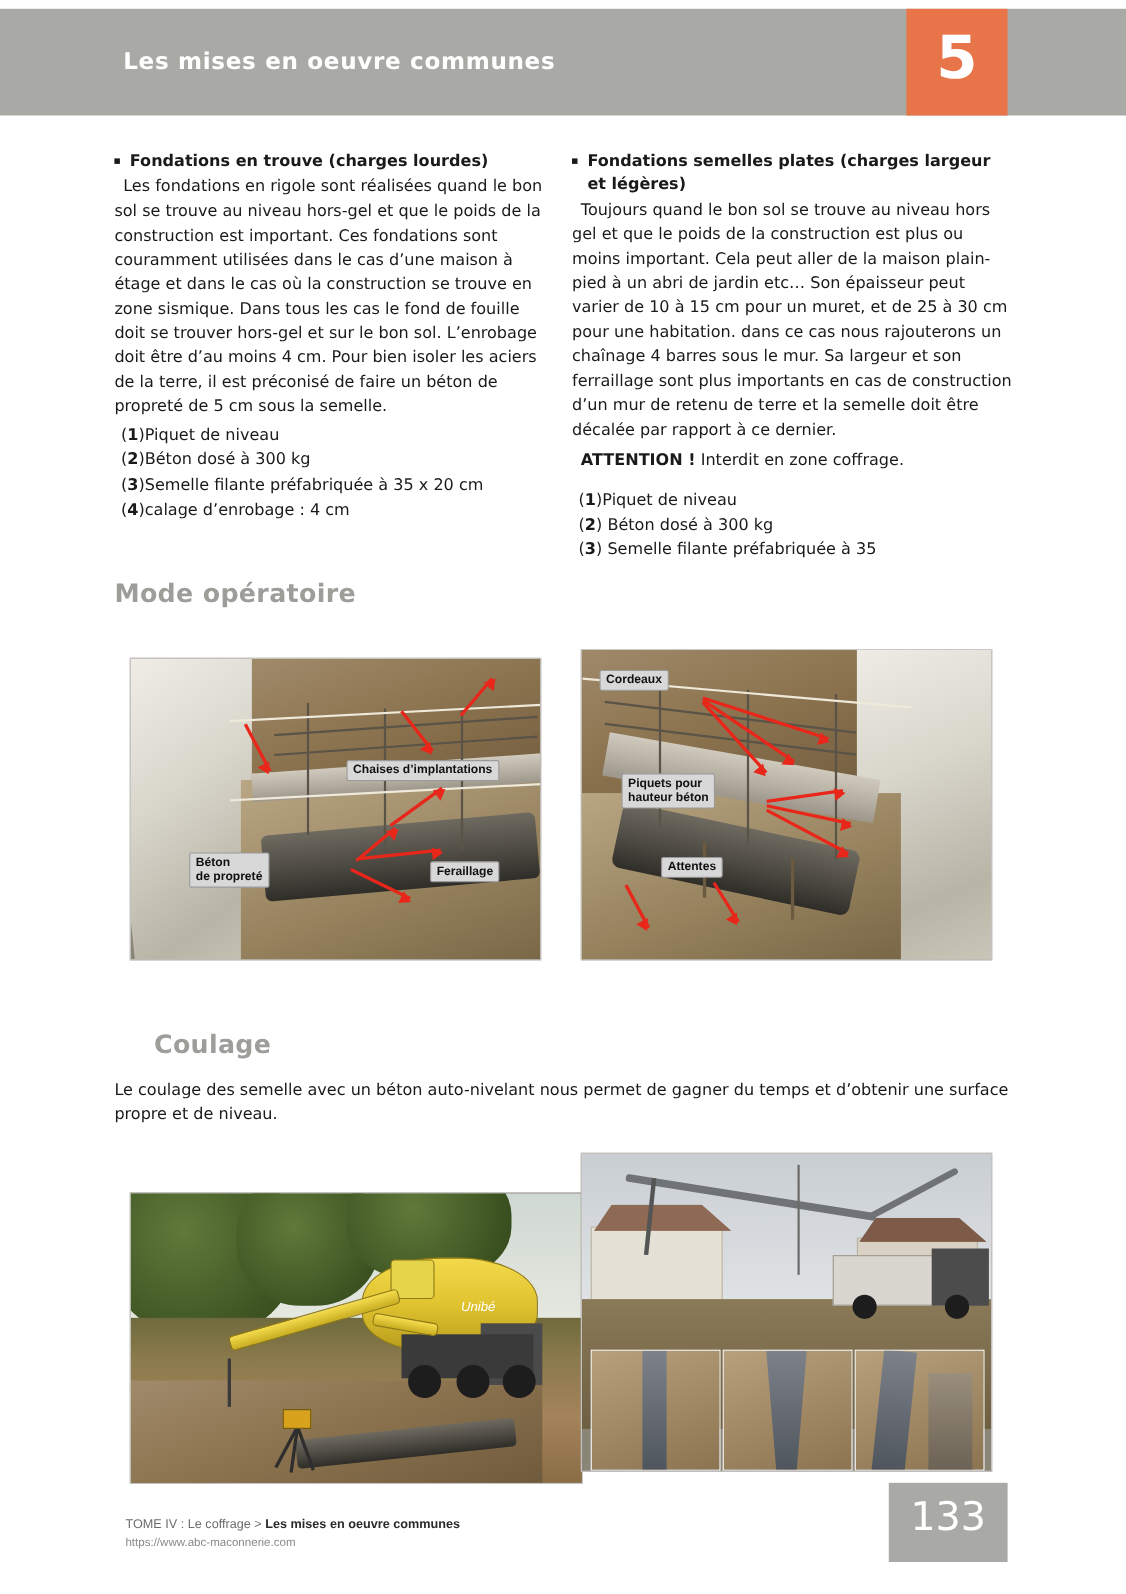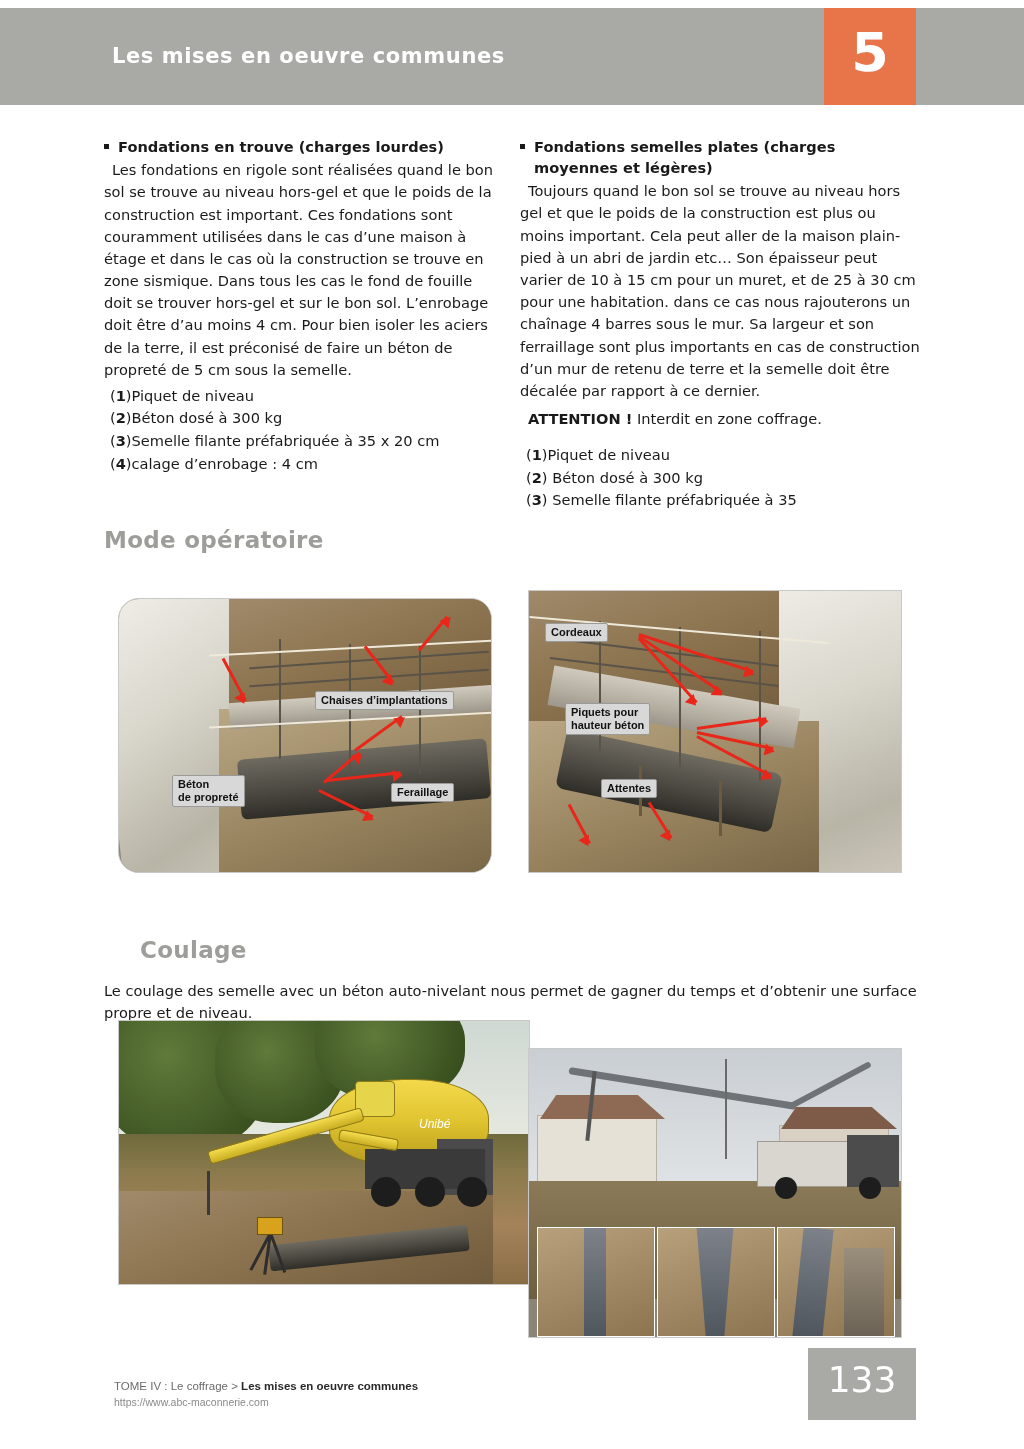--- a/index.html
+++ b/index.html
@@ -114,23 +114,23 @@
     line-height: 1.52;
   }
 
   
   .photo {
     position: absolute;
     overflow: hidden;
     border: 1px solid #c9c9c9;
     background: #8a8577;
   }
-  #photo-rigole   { left: 118px; top: 598px;  width: 374px; height: 275px; border-radius: 21px; }
+  #photo-rigole   { left: 118px; top: 598px;  width: 374px; height: 275px; }
   #photo-semelle  { left: 528px; top: 590px;  width: 374px; height: 283px; }
-  #photo-toupie   { left: 118px; top: 1020px; width: 412px; height: 265px; }
+  #photo-toupie   { left: 118px; top: 1084px; width: 412px; height: 265px; }
   #photo-pompe    { left: 528px; top: 1048px; width: 374px; height: 290px; }
 
   .ph-inner { position: absolute; inset: 0; }
 
   
   .sky { position: absolute; left: 0; right: 0; top: 0; }
   .ground { position: absolute; left: 0; right: 0; bottom: 0; }
 
   .tarp {
     position: absolute;
@@ -262,21 +262,21 @@
   <p class="para">Les fondations en rigole sont réalisées quand le bon sol se trouve au niveau hors-gel et que le poids de la construction est important. Ces fondations sont couramment utilisées dans le cas d’une maison à étage et dans le cas où la construction se trouve en zone sismique. Dans tous les cas le fond de fouille doit se trouver hors-gel et sur le bon sol. L’enrobage doit être d’au moins 4 cm. Pour bien isoler les aciers de la terre, il est préconisé de faire un béton de propreté de 5 cm sous la semelle.</p>
   <ul class="list">
     <li>(<b>1</b>)<span>Piquet de niveau</span></li>
     <li>(<b>2</b>)<span>Béton dosé à 300 kg</span></li>
     <li>(<b>3</b>)<span>Semelle filante préfabriquée à 35 x 20 cm</span></li>
     <li>(<b>4</b>)<span>calage d’enrobage : 4 cm</span></li>
   </ul>
 </div>
 
 <div class="col col-right">
-  <div class="bullet-head">Fondations semelles plates (charges moyennes et légères)</div>
+  <div class="bullet-head">Fondations semelles plates (charges largeur et légères)</div>
   <p class="para">Toujours quand le bon sol se trouve au niveau hors gel et que le poids de la construction est plus ou moins important. Cela peut aller de la maison plain-pied à un abri de jardin etc… Son épaisseur peut varier de 10 à 15 cm pour un muret, et de 25 à 30 cm pour une habitation. dans ce cas nous rajouterons un chaînage 4 barres sous le mur. Sa largeur et son ferraillage sont plus importants en cas de construction d’un mur de retenu de terre et la semelle doit être décalée par rapport à ce dernier.</p>
   <div class="attention"><b>ATTENTION !</b><span> Interdit en zone coffrage.</span></div>
   <ul class="list list-right">
     <li>(<b>1</b>)<span>Piquet de niveau</span></li>
     <li>(<b>2</b>)<span> Béton dosé à 300 kg</span></li>
     <li>(<b>3</b>)<span> Semelle filante préfabriquée à 35</span></li>
   </ul>
 </div>
 
 <div class="section-title" id="mode-op-title">Mode opératoire</div>
@@ -329,21 +329,21 @@
 
     <div class="arrow" style="left:110px;top:42px;width:120px;transform:rotate(18deg);"></div>
     <div class="arrow" style="left:110px;top:44px;width:100px;transform:rotate(34deg);"></div>
     <div class="arrow" style="left:110px;top:46px;width:86px;transform:rotate(48deg);"></div>
     <div class="arrow" style="left:168px;top:136px;width:70px;transform:rotate(-8deg);"></div>
     <div class="arrow" style="left:168px;top:140px;width:78px;transform:rotate(12deg);"></div>
     <div class="arrow" style="left:168px;top:144px;width:84px;transform:rotate(28deg);"></div>
     <div class="arrow" style="left:120px;top:210px;width:42px;transform:rotate(58deg);"></div>
     <div class="arrow" style="left:40px;top:212px;width:44px;transform:rotate(62deg);"></div>
 
-    <div class="callout" style="left:16px;top:32px;">Cordeaux</div>
+    <div class="callout" style="left:16px;top:18px;">Cordeaux</div>
     <div class="callout" style="left:36px;top:112px;">Piquets pour
 hauteur béton</div>
     <div class="callout" style="left:72px;top:188px;">Attentes</div>
   </div>
 </div>
 
 <div class="section-title" id="coulage-title">Coulage</div>
 <div class="coulage-text">Le coulage des semelle avec un béton auto-nivelant nous permet de gagner du temps et d’obtenir une surface propre et de niveau.</div>
 
 <div class="photo" id="photo-toupie">

